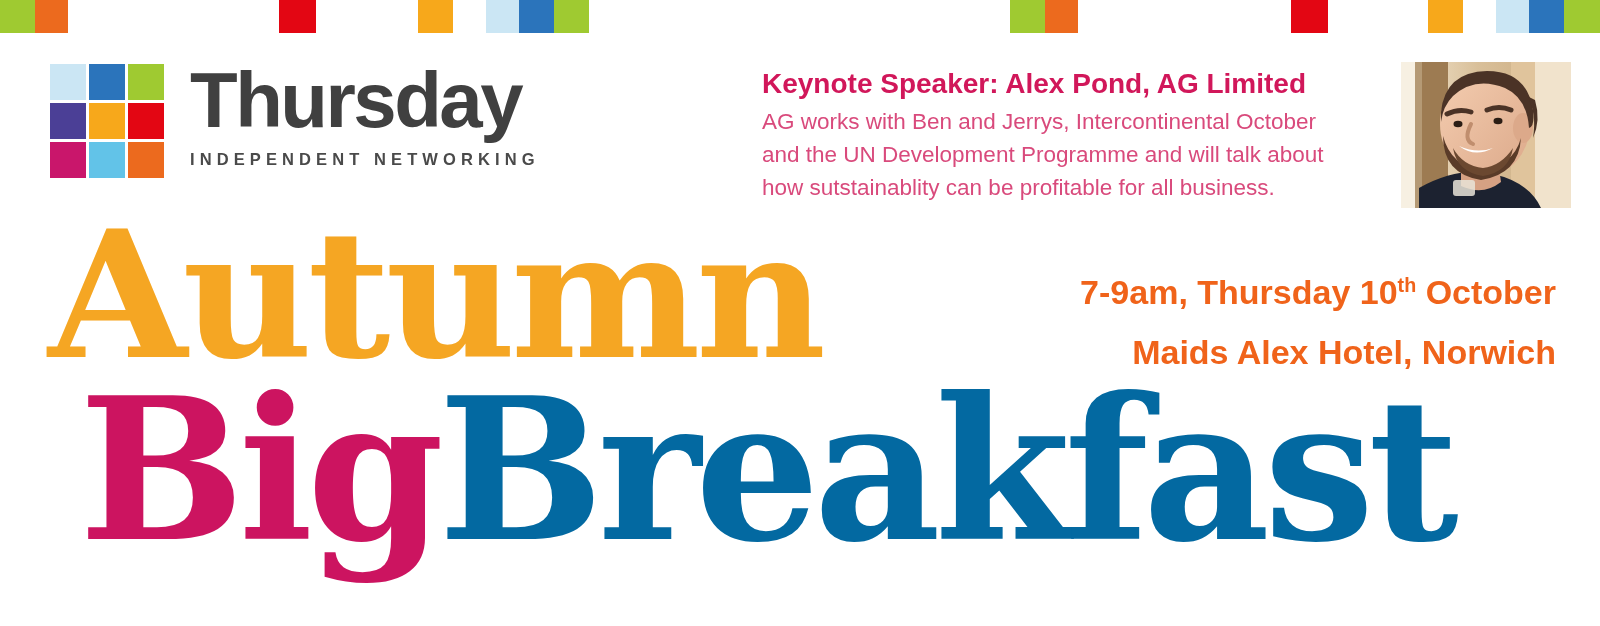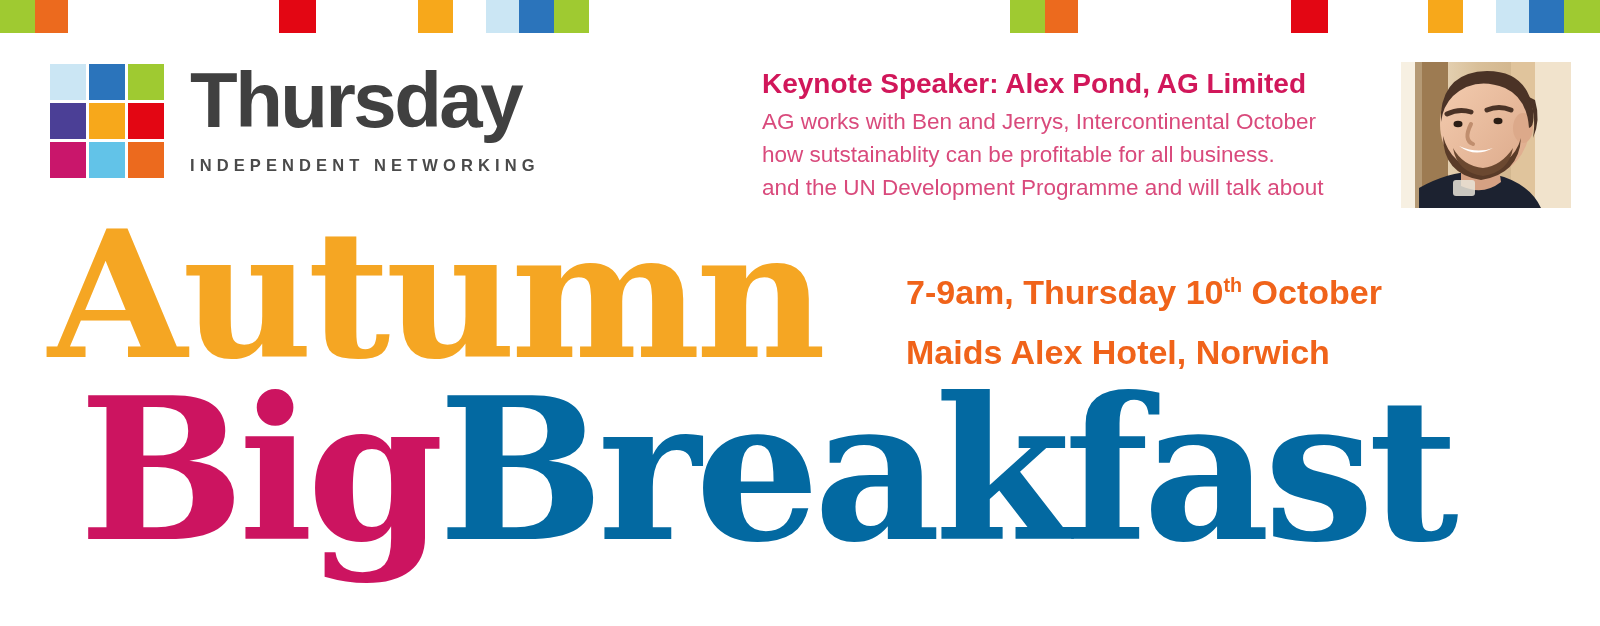--- a/index.html
+++ b/index.html
@@ -69,21 +69,21 @@
     color: #404040;
     letter-spacing: -2.5px;
     white-space: nowrap;
   }
   #brand-tagline {
     font-family: "Liberation Sans", sans-serif;
     font-size: 16.5px;
     font-weight: bold;
     color: #4a4a4a;
     letter-spacing: 5.1px;
-    margin-top: 18px;
+    margin-top: 12px;
     white-space: nowrap;
   }
 
   
   #keynote-panel {
     position: absolute;
     left: 762px;
     top: 66px;
     width: 630px;
   }
@@ -144,23 +144,24 @@
     white-space: nowrap;
     transform: scaleX(1.0);
     transform-origin: left center;
   }
   #word-big { color: #cc1460; }
   #word-breakfast { color: #f07018; }
 
   
   #event-details {
     position: absolute;
-    left: 906px;
+    left: 996px;
     top: 262px;
     width: 560px;
+    text-align: right;
   }
   .event-line {
     font-family: "Liberation Sans", sans-serif;
     font-size: 34px;
     font-weight: bold;
     color: #f0631a;
     line-height: 1.77;
     white-space: nowrap;
   }
   .ord-sup {
@@ -204,22 +205,22 @@
   <div id="logo-wordmark">
     <div id="brand-name" style="color: rgb(64, 64, 64);">Thursday</div>
     <div id="brand-tagline">INDEPENDENT NETWORKING</div>
   </div>
 </div>
 
 <div id="keynote-panel">
   <div id="keynote-heading" style="color: rgb(209, 23, 90);">Keynote Speaker: Alex Pond, AG Limited</div>
   <div id="keynote-body" style="color: rgb(217, 74, 124);">
     <span class="keynote-line">AG works with Ben and Jerrys, Intercontinental October</span>
+    <span class="keynote-line">and the UN Development Programme and will talk about</span>
     <span class="keynote-line">how sutstainablity can be profitable for all business.</span>
-    <span class="keynote-line">and the UN Development Programme and will talk about</span>
   </div>
 </div>
 
 <div id="speaker-photo">
   <svg width="170" height="146" viewBox="0 0 170 146" aria-hidden="true">
     <defs>
       <linearGradient id="wallg" x1="0" y1="0" x2="1" y2="0">
         <stop offset="0%" stop-color="#f3e7d2"></stop>
         <stop offset="45%" stop-color="#d9c09a"></stop>
         <stop offset="100%" stop-color="#c9a87c"></stop>

